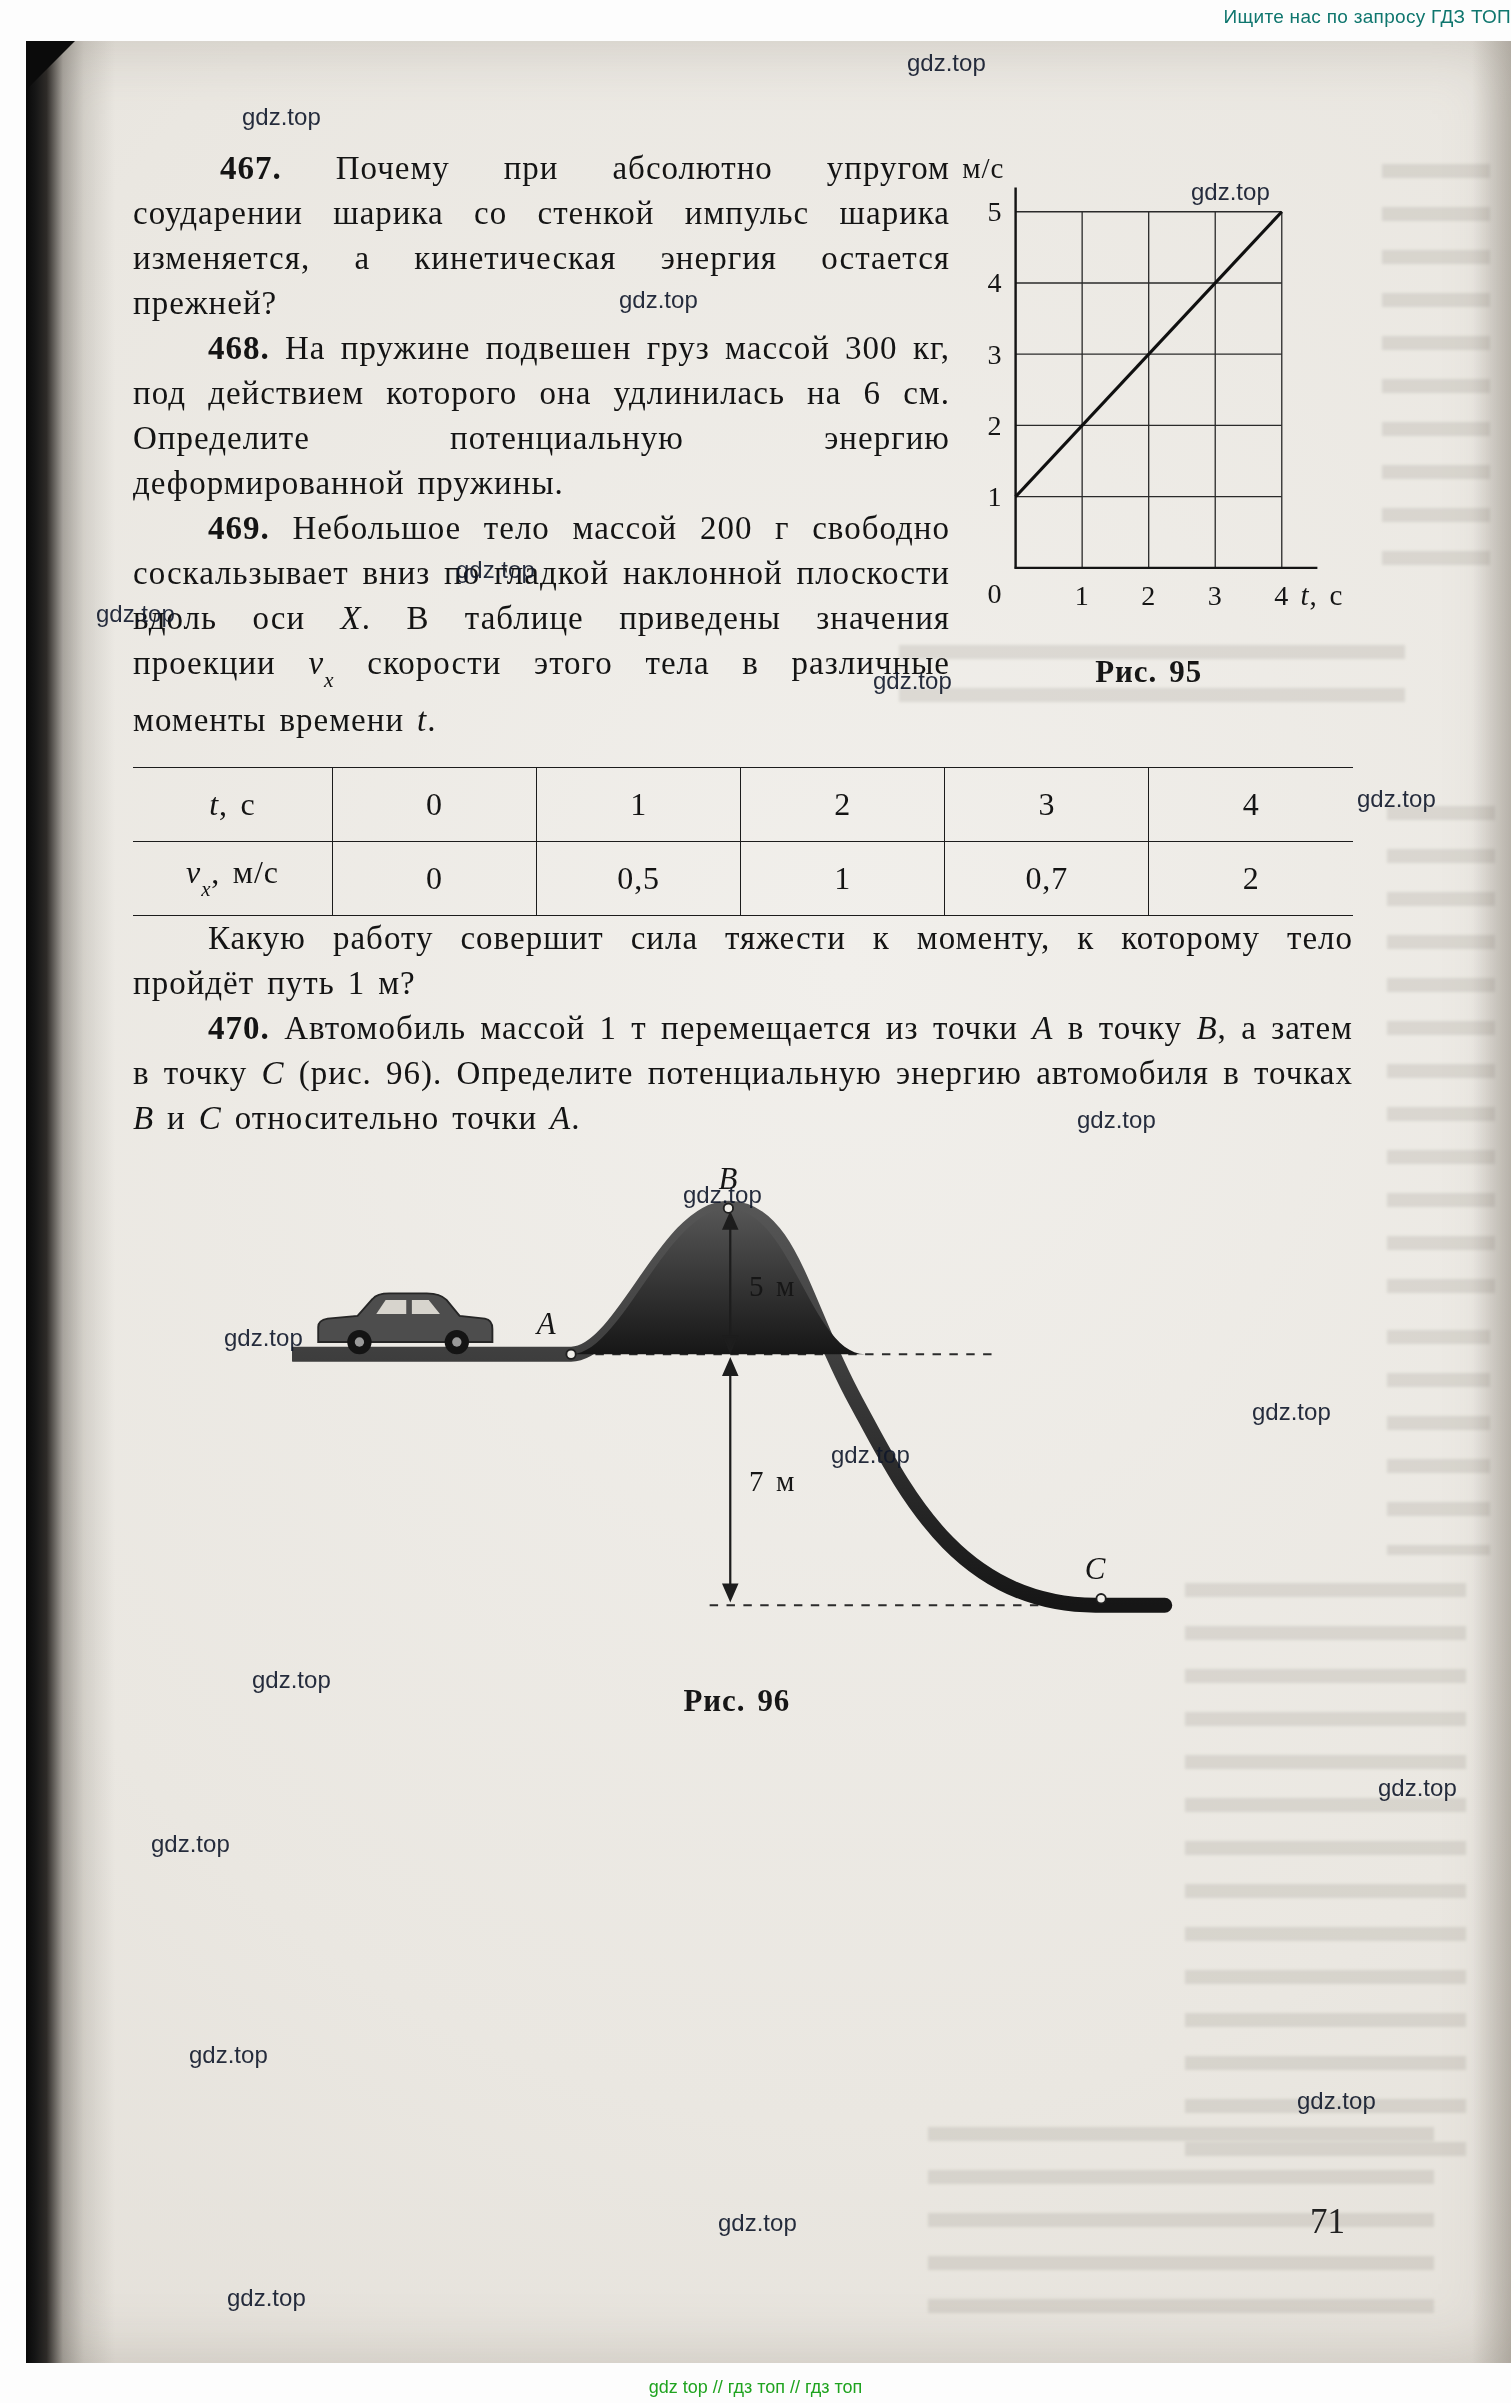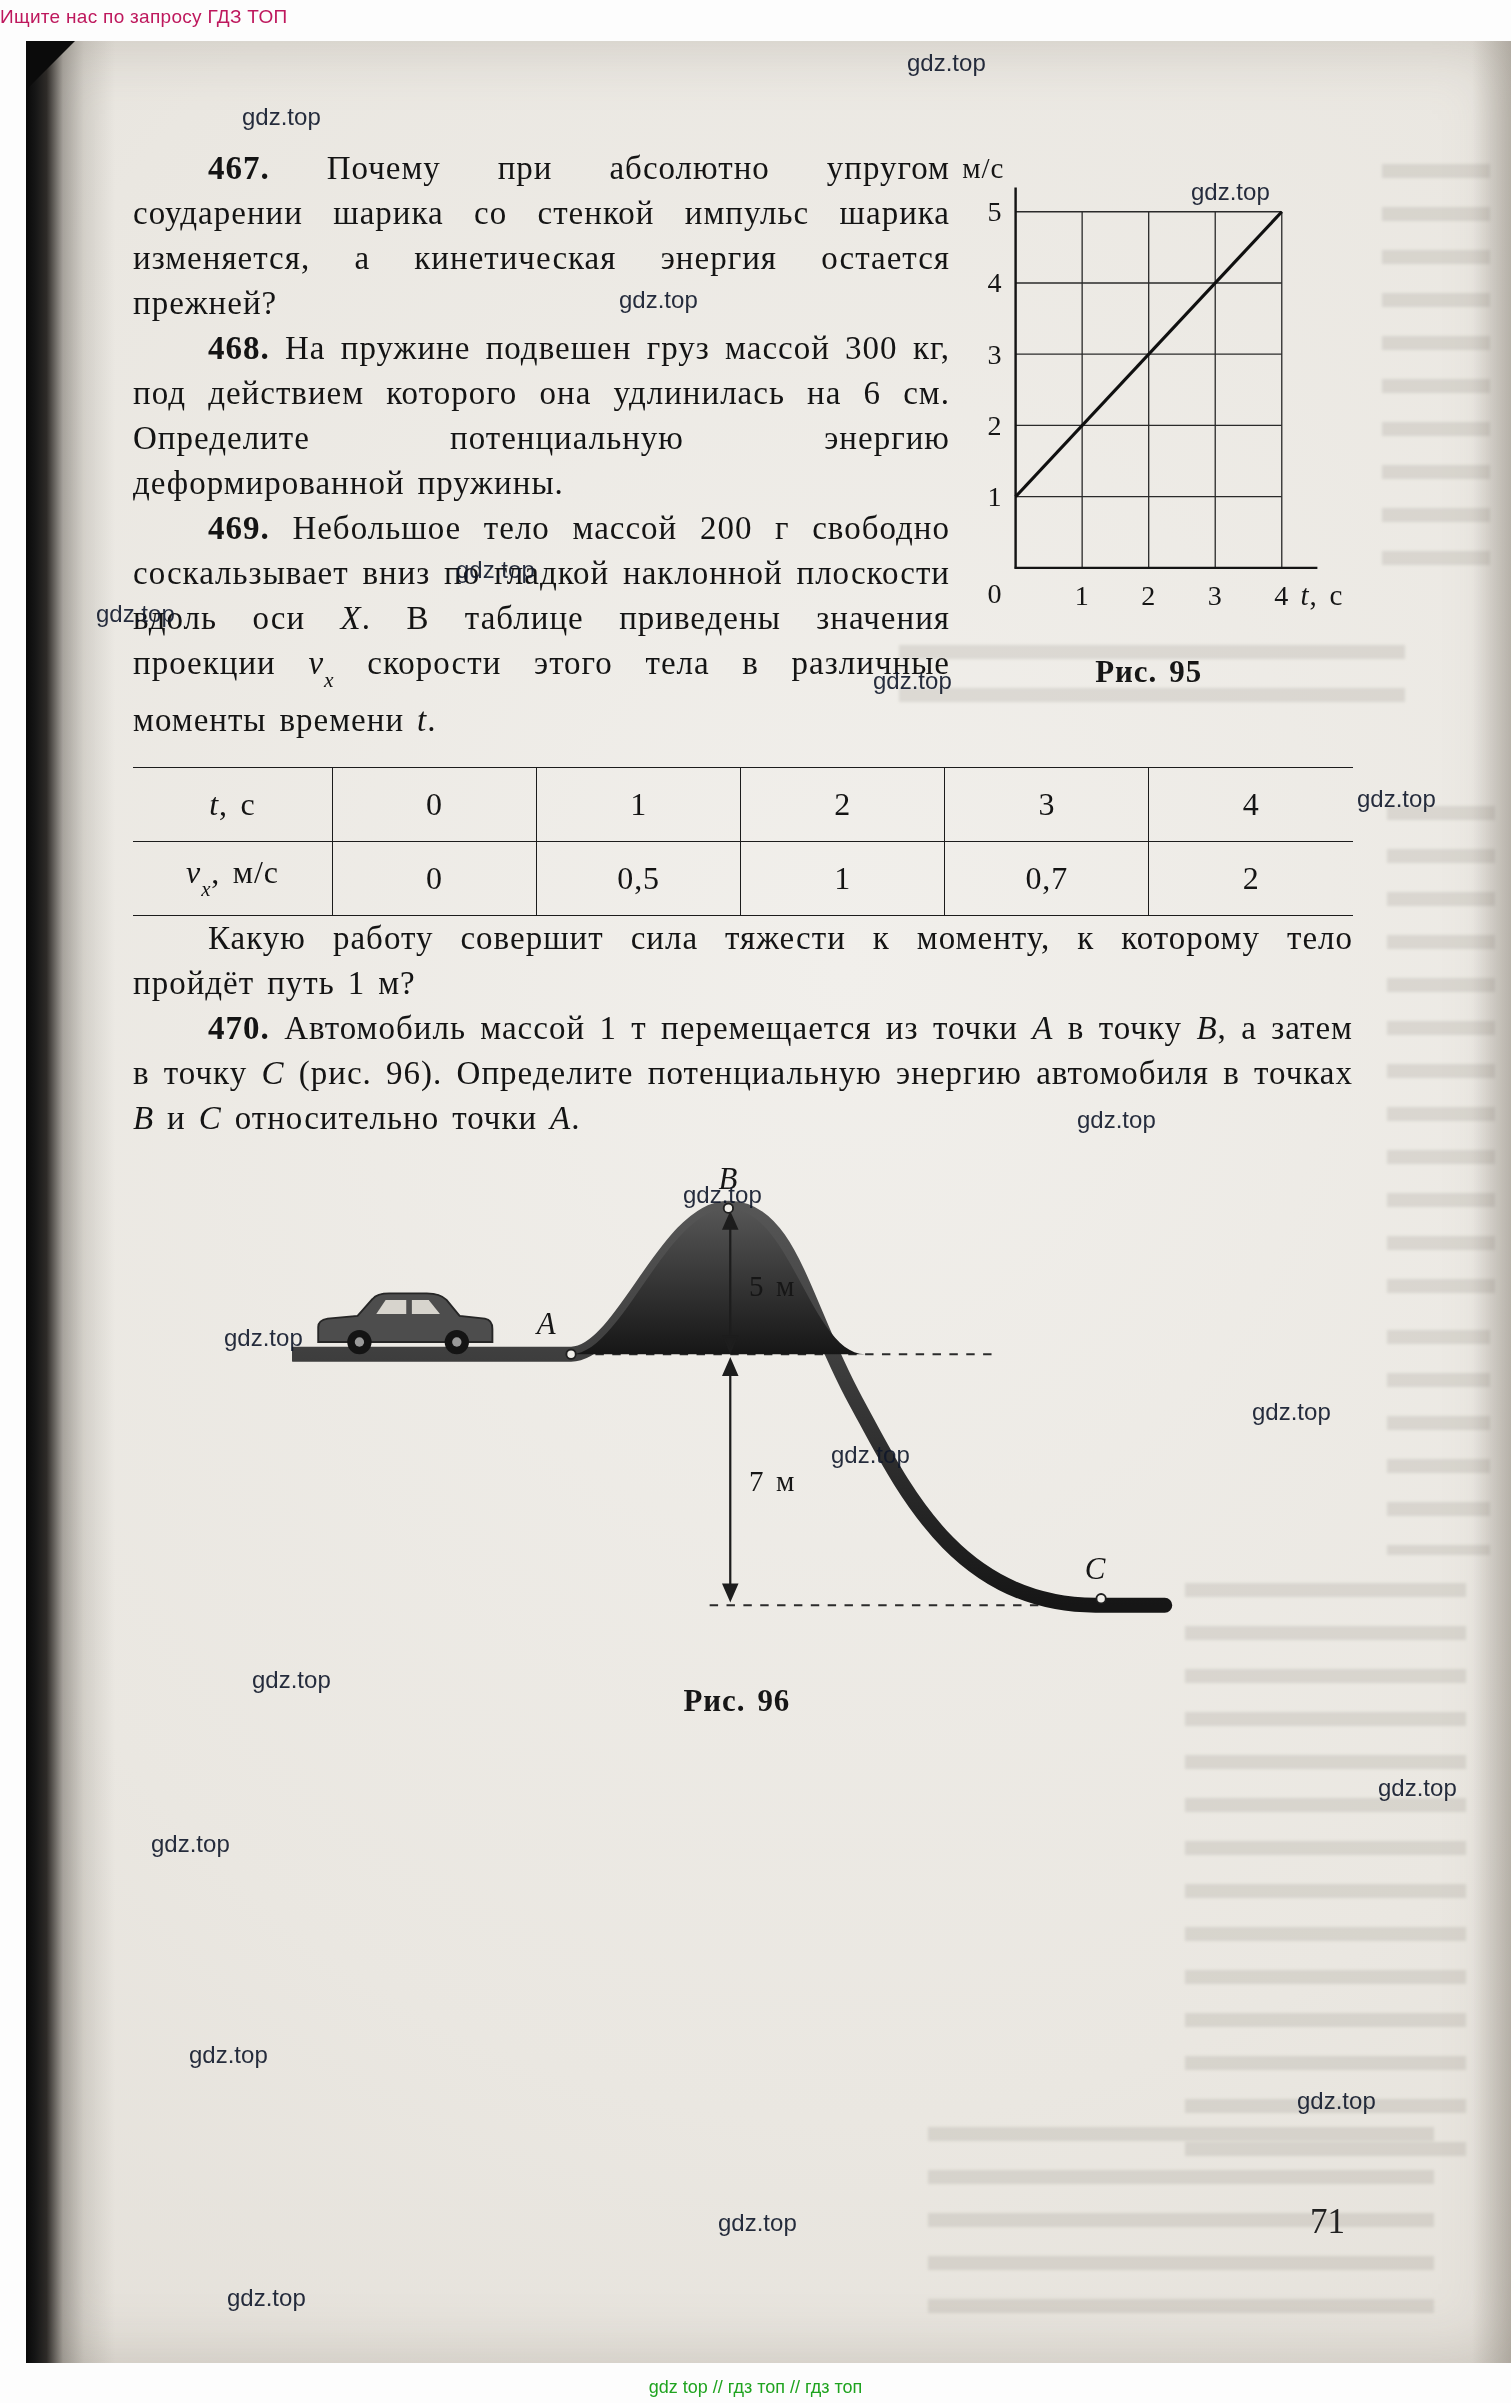--- a/index.html
+++ b/index.html
@@ -3,22 +3,22 @@
 <meta charset="utf-8">
 <title>Scan</title>
 <style>
   html,body{margin:0;padding:0;}
   body{
     position:relative;width:1511px;height:2403px;
     background:#fdfdfd;overflow:hidden;
     font-family:"Liberation Serif",serif;color:#141414;
   }
   .top-link{
-    position:absolute;top:5.6px;left:0;width:100%;text-align:left;
-    font:19px "Liberation Sans",sans-serif;color:#be185d;letter-spacing:0.3px;
+    position:absolute;top:5.6px;left:0;width:100%;text-align:right;
+    font:19px "Liberation Sans",sans-serif;color:#0f766e;letter-spacing:0.3px;
   }
   .bottom-link{
     position:absolute;top:2377px;left:0;width:100%;text-align:center;
     font:18px "Liberation Sans",sans-serif;color:#1fa31f;
   }
   .scan{
     position:absolute;left:26px;top:41px;width:1485px;height:2322px;
     background:radial-gradient(120% 90% at 55% 40%, #f1efeb 0%, #eae7e1 55%, #e3dfd8 85%, #d9d4cc 100%);
     box-shadow:inset 0 0 66px rgba(115,105,90,.28);
   }
@@ -130,21 +130,21 @@
       <text class="tick" x="354" y="490" text-anchor="middle">4</text>
 
       <text class="axlabel" x="374" y="490" text-anchor="start"><tspan class="var">t</tspan><tspan>, c</tspan></text>
 
       <text class="figcap" x="212" y="572" text-anchor="middle">Рис. 95</text>
     </svg>
   </figure>
 
 
 
-  <p class="para mt14"><span style="font-weight: bold;">467.</span><span> Почему при абсолютно упругом соударении шарика со стенкой импульс шарика изменяется, а кинетическая энергия остается прежней?</span></p>
+  <p class="para mt14"><span style="font-weight: bold; margin-left: 12px;">467.</span><span> Почему при абсолютно упругом соударении шарика со стенкой импульс шарика изменяется, а кинетическая энергия остается прежней?</span></p>
 
   <p class="para mt22"><span style="font-weight: bold;">468.</span><span> На пружине подвешен груз массой 300 кг, под действием которого она удлинилась на 6 см. Определите потенциальную энергию деформированной пружины.</span></p>
 
   <p class="para mt22"><span style="font-weight: bold;">469.</span><span> Небольшое тело массой 200 г свободно соскальзывает вниз по гладкой наклонной плоскости вдоль оси </span><span style="font-style: italic;">X</span><span>. В таблице приведены значения проекции </span><span style="font-style: italic;">v</span><sub style="font-style: italic;">x</sub><span> скорости этого тела в различные моменты времени </span><span style="font-style: italic;">t</span><span>.</span></p>
 
   <table class="vals">
     <tbody>
       <tr>
         <td><span style="font-style: italic;">t</span><span>, c</span></td>
         <td>0</td>

